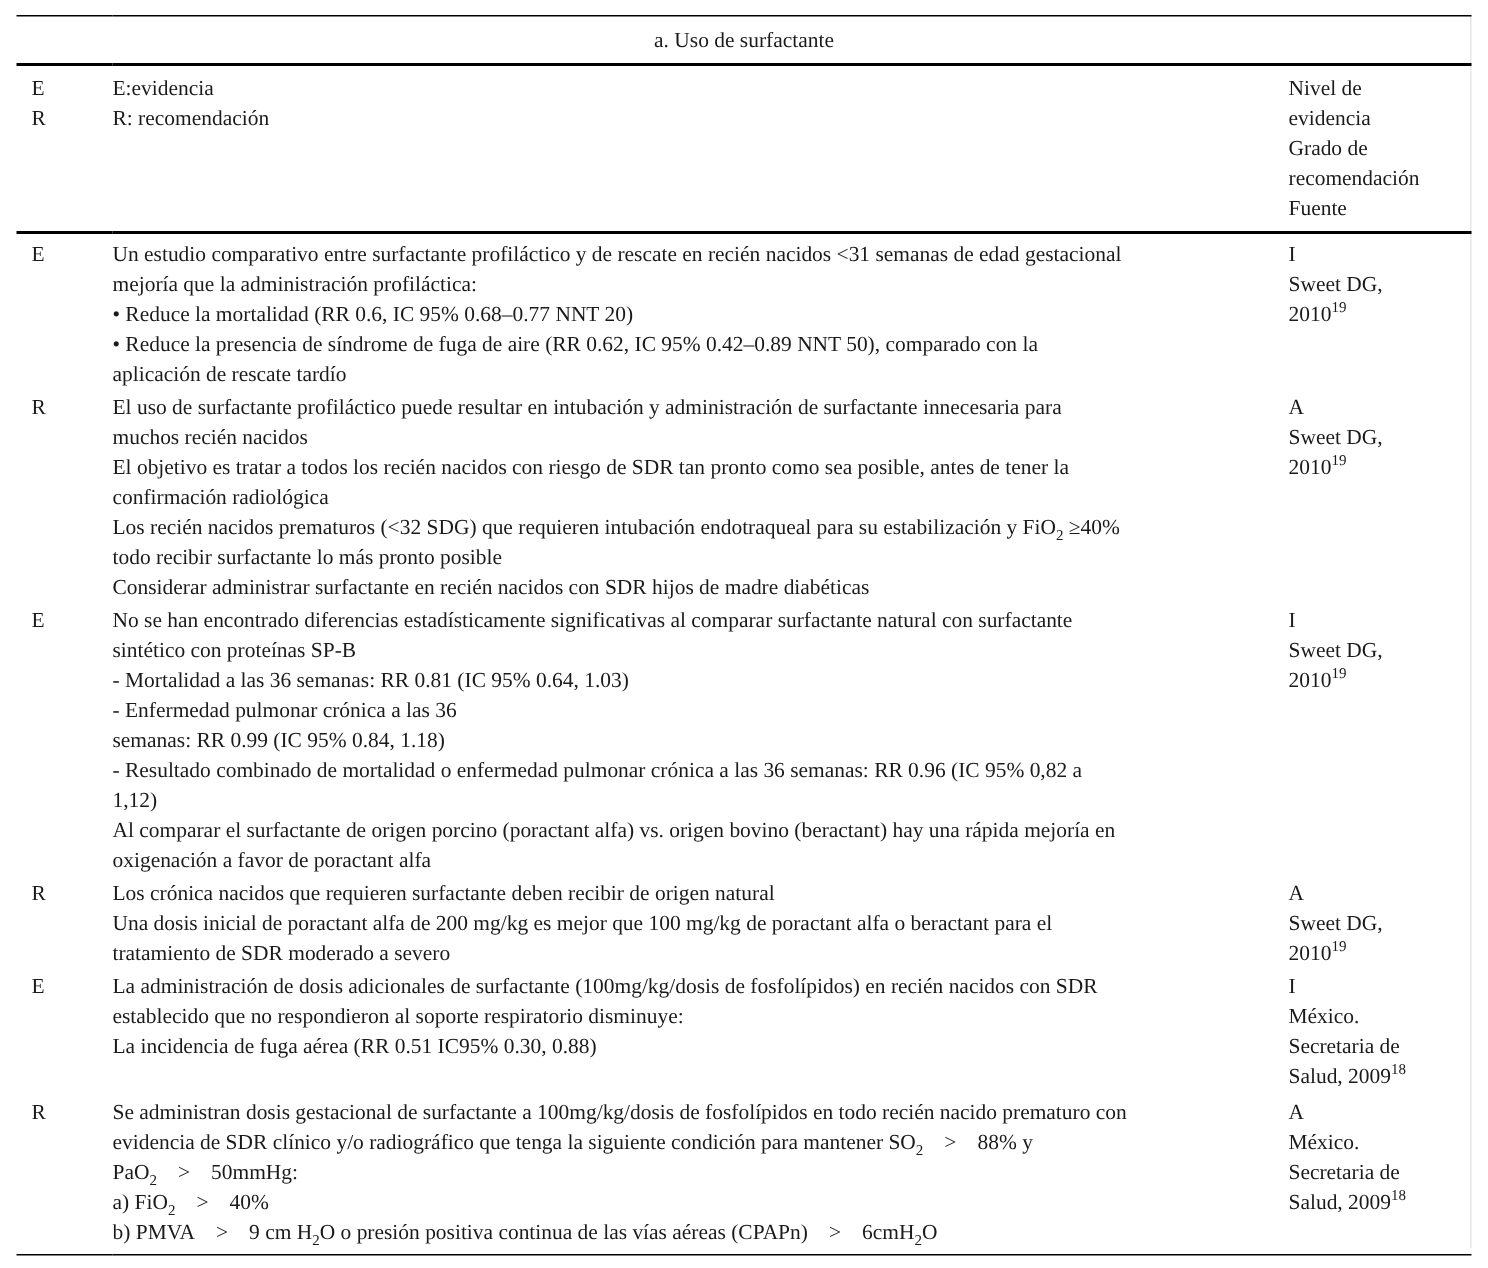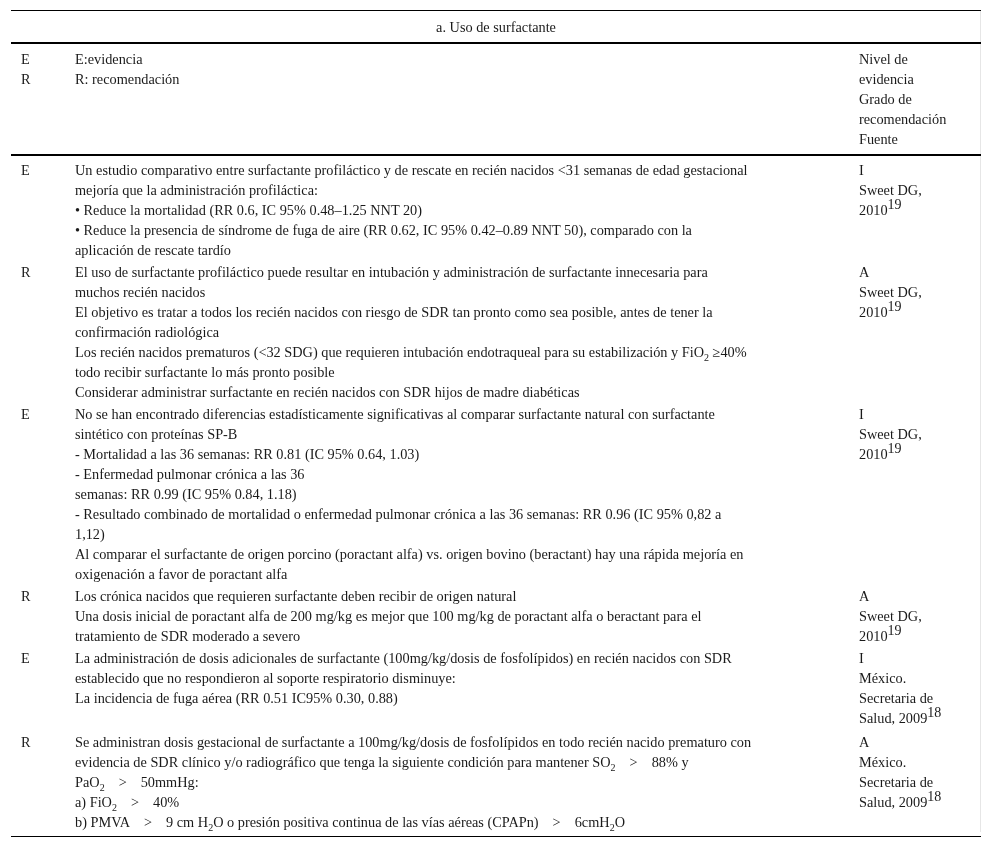--- a/index.html
+++ b/index.html
@@ -18,21 +18,21 @@
   td { vertical-align: top; padding: 0; }
   td.type { padding-left: 10px; }
   td.text { padding-right: 12px; font-family: Liberation Serif, serif; }
   td.level { padding-left: 1px; }
   tr.row td { padding-top: 1px; padding-bottom: 1px; }
   tr.first td { padding-top: 4px; }
   tr.last td { border-bottom: 1px solid #000; padding-bottom: 4px; }
   tr.r6 td { padding-top: 3px; }
   .line { display: block; }
   sub { font-size: 10px; vertical-align: -4px; line-height: 0; }
-  sup { font-size: 14px; vertical-align: 6px; line-height: 0; text-align: center; }
+  sup { font-size: 10px; vertical-align: 6px; line-height: 0; text-align: center; }
   .gt { display: inline-block; padding: 0 14px; }
 </style>
 </head>
 <body>
 
 <div class="page">
   <div class="right-edge"></div>
 
   <table class="gpc">
     <colgroup>
@@ -62,21 +62,21 @@
         </td>
       </tr>
     </thead>
     <tbody>
 
       <tr class="row first">
         <td class="type">E</td>
         <td class="text">
           <span class="line">Un estudio comparativo entre surfactante profiláctico y de rescate en recién nacidos &lt;31 semanas de edad gestacional</span>
           <span class="line">mejoría que la administración profiláctica:</span>
-          <span class="line">• Reduce la mortalidad (RR 0.6, IC 95% 0.48–1.25 NNT 20)</span>
+          <span class="line">• Reduce la mortalidad (RR 0.6, IC 95% 0.68–0.77 NNT 20)</span>
           <span class="line">• Reduce la presencia de síndrome de fuga de aire (RR 0.62, IC 95% 0.42–0.89 NNT 50), comparado con la</span>
           <span class="line">aplicación de rescate tardío</span>
         </td>
         <td class="level">
           <span class="line">I</span>
           <span class="line">Sweet DG,</span>
           <span class="line"><span>2010</span><sup>19</sup></span>
         </td>
       </tr>
 

